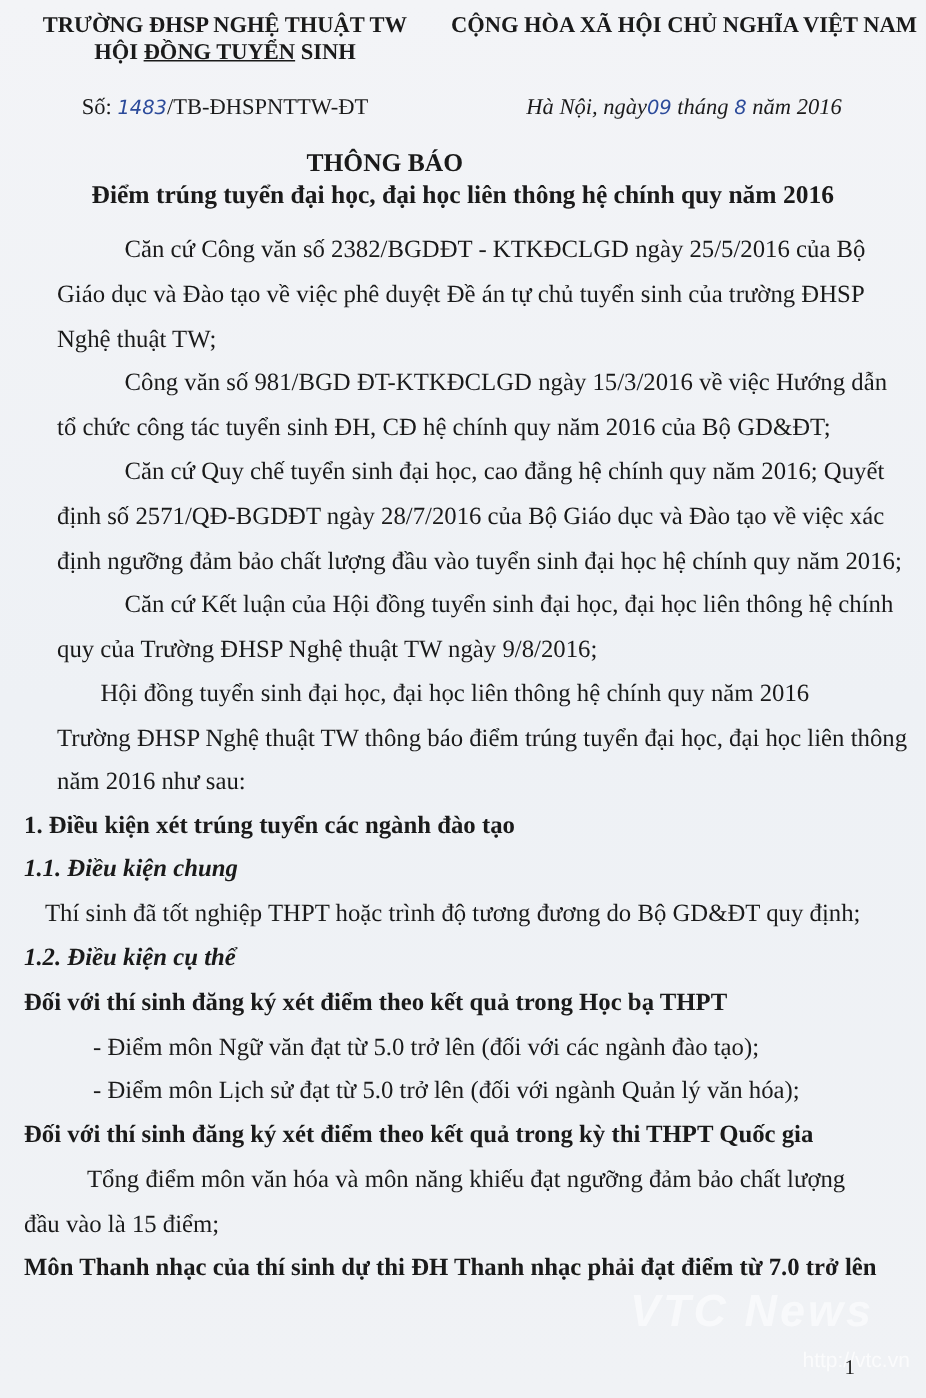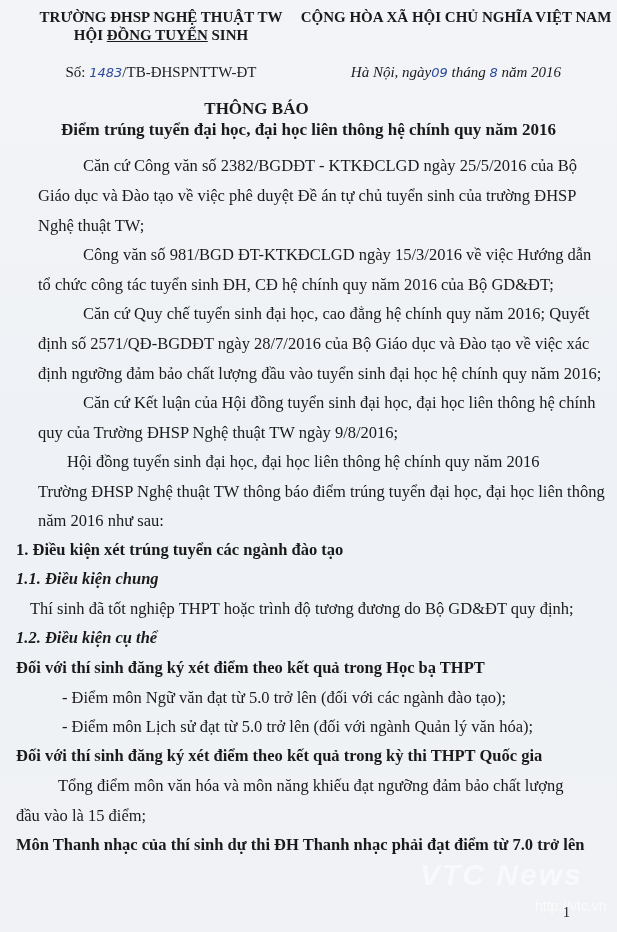--- a/index.html
+++ b/index.html
@@ -8,21 +8,21 @@
     background:#f1f3f6;
     font-family:"Liberation Serif", "DejaVu Serif", serif;
     color:#1a1a1a;
     position:relative;
   }
   .page {
     position:absolute; left:0; top:0; width:617px; height:932px;
     background:linear-gradient(180deg,#f3f4f7 0%,#eef1f5 50%,#f0f2f5 100%);
   }
   .abs { position:absolute; white-space:nowrap; }
-  .hdr-left { left:0; width:300px; text-align:center;margin-left:11px; }
+  .hdr-left { left:0; width:300px; text-align:center; }
   .hdr-right { left:295px; width:322px; text-align:center; }
   .bold { font-weight:bold; }
   .ital { font-style:italic; }
   .u { text-decoration:underline; }
   .t15 { font-size:15px; }
   .t17 { font-size:17px; }
   .body-line { font-size:16.5px; left:38px; }
   .indent { left:83px; }
   .handwrite { font-family:"DejaVu Sans", sans-serif; font-style:italic; font-size:13px; color:#2b4a9a; }
   .watermark {

